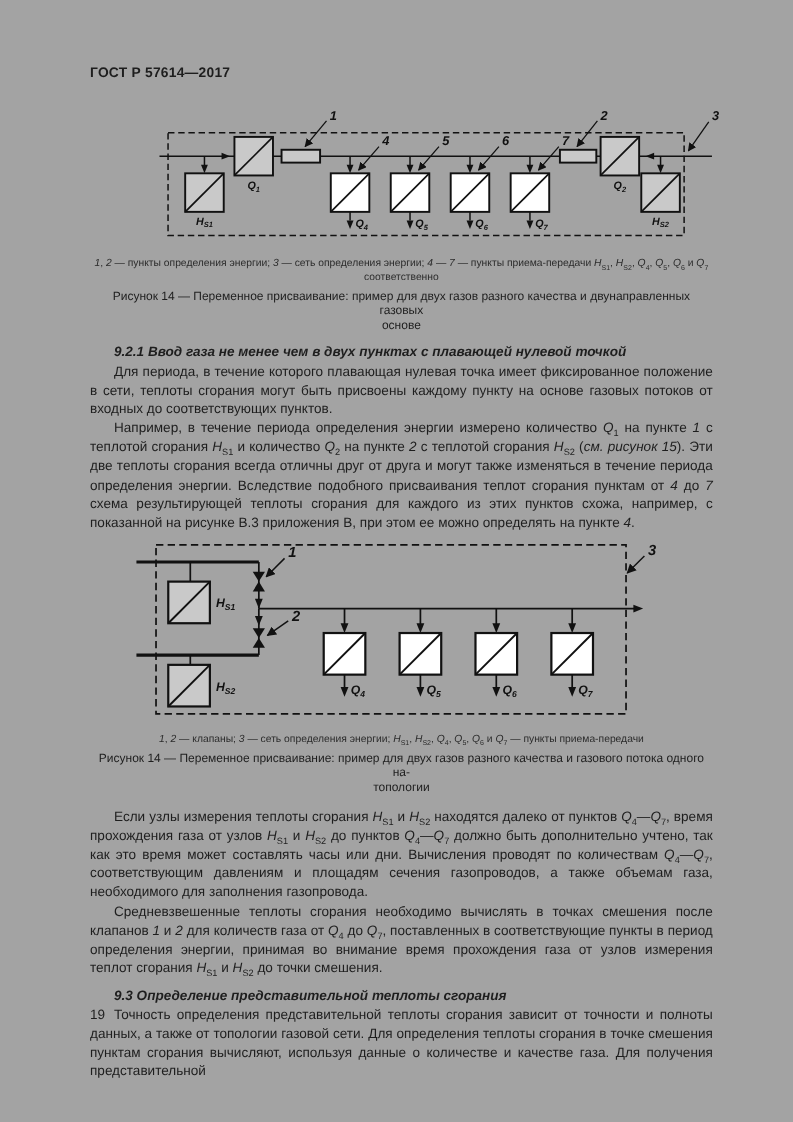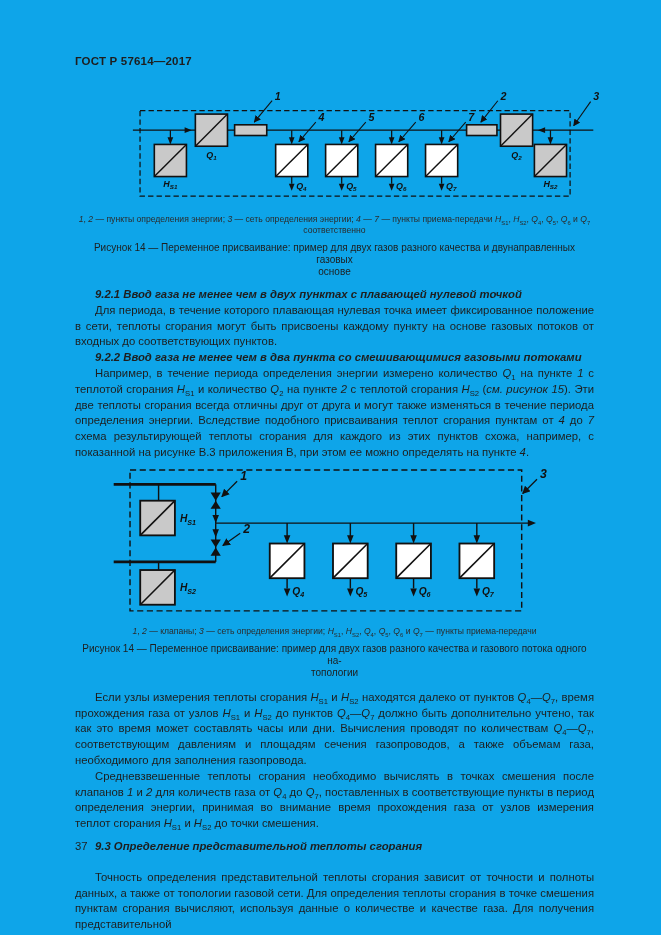--- a/index.html
+++ b/index.html
@@ -1,28 +1,28 @@
 <!DOCTYPE html>
 <html><head>
 <meta charset="utf-8">
 <style>
   html,body{margin:0;padding:0;background:#ffffff;}
   .page{
-    position:relative;width:661px;height:935px;background:#0ea5e9;overflow:hidden;
+    position:relative;width:661px;height:935px;background:#a3a3a3;overflow:hidden;
     font-family:"Liberation Sans",sans-serif;color:#1e1e1e;
   }
   .content{position:absolute;left:75px;top:55px;width:519px;}
   .doc-header{font-size:11.5px;font-weight:bold;margin-bottom:22px;letter-spacing:.2px;}
   .fig-wrap{margin:0;}
   .fig-svg{display:block;}
   .fig-note{font-size:8.6px;line-height:11px;text-align:center;margin-top:7px;color:#2b2b2b;}
   .fig-title{font-size:10px;line-height:12px;text-align:center;margin-top:6px;font-weight:normal;}
   .body-text{font-size:11.3px;line-height:15.8px;margin-top:9px;}
   .hd{font-weight:bold;text-indent:20px;font-style:italic;}
-  .hd93{margin-top:7px;margin-bottom:15px;}
+  .hd93{margin-top:7px;margin-bottom:0;}
   p.para{margin:0;text-indent:20px;text-align:justify;}
   .it{font-style:italic;}
   sub.sv{font-size:0.68em;line-height:0;}
   .page-number{position:absolute;left:75px;top:840px;font-size:11.3px;}
   
   svg .ln{stroke:#111;stroke-width:1.4;fill:none;}
   svg .pipe{stroke:#111;stroke-width:2.6;fill:none;}
   svg .dash{stroke:#111;stroke-width:1.4;fill:none;stroke-dasharray:6 3.5;}
   svg .box{fill:#c9c9c9;stroke:#111;stroke-width:1.8;}
   svg .boxw{fill:#ffffff;stroke:#111;stroke-width:1.8;}
@@ -153,21 +153,20 @@
         </div>
       <div class="fig-title">
           <div><span>Рисунок 14 — Переменное присваивание: пример для двух газов разного качества и двунаправленных газовых</span></div>
           <div><span>основе</span></div>
         </div>
     </div>
 
     <div class="body-text">
       <div class="hd">9.2.1 Ввод газа не менее чем в двух пунктах с плавающей нулевой точкой</div>
       <p class="para"><span>Для периода, в течение которого плавающая нулевая точка имеет фиксированное положение в сети, теплоты сгорания могут быть присвоены каждому пункту на основе газовых потоков от входных до соответствующих пунктов.</span></p>
-      <div class="hd">9.2.2 Ввод газа не менее чем в два пункта со смешивающимися газовыми потоками</div>
       <p class="para"><span>Например, в течение периода определения энергии измерено количество </span><span class="it">Q</span><sub class="sv">1</sub><span> на пункте </span><span class="it">1</span><span> с теплотой сгорания </span><span class="it">H</span><sub class="sv">S1</sub><span> и количество </span><span class="it">Q</span><sub class="sv">2</sub><span> на пункте </span><span class="it">2</span><span> с теплотой сгорания </span><span class="it">H</span><sub class="sv">S2</sub><span> (</span><span class="it">см. рисунок 15</span><span>). Эти две теплоты сгорания всегда отличны друг от друга и могут также изменяться в течение периода определения энергии. Вследствие подобного присваивания теплот сгорания пунктам от </span><span class="it">4</span><span> до </span><span class="it">7</span><span> схема результирующей теплоты сгорания для каждого из этих пунктов схожа, например, с показанной на рисунке В.3 приложения В, при этом ее можно определять на пункте </span><span class="it">4</span><span>.</span></p>
     </div>
 
     <div class="fig-wrap" style="margin-top:5px;">
       <svg class="fig-svg" width="440" height="153" viewBox="0 0 430 150" style="margin-left:38px;">
         <defs>
           <marker id="a15" viewBox="0 0 10 10" refX="9" refY="5" markerWidth="6.5" markerHeight="6.5" orient="auto-start-reverse">
             <path d="M0 0 L10 5 L0 10 z" fill="#111"></path>
           </marker>
         </defs>
@@ -265,14 +264,14 @@
 
     <div class="body-text" style="margin-top:11px;">
       <p class="para"><span>Если узлы измерения теплоты сгорания </span><span class="it">H</span><sub class="sv">S1</sub><span> и </span><span class="it">H</span><sub class="sv">S2</sub><span> находятся далеко от пунктов </span><span class="it">Q</span><sub class="sv">4</sub><span>—</span><span class="it">Q</span><sub class="sv">7</sub><span>, время прохождения газа от узлов </span><span class="it">H</span><sub class="sv">S1</sub><span> и </span><span class="it">H</span><sub class="sv">S2</sub><span> до пунктов </span><span class="it">Q</span><sub class="sv">4</sub><span>—</span><span class="it">Q</span><sub class="sv">7</sub><span> должно быть дополнительно учтено, так как это время может составлять часы или дни. Вычисления проводят по количествам </span><span class="it">Q</span><sub class="sv">4</sub><span>—</span><span class="it">Q</span><sub class="sv">7</sub><span>, соответствующим давлениям и площадям сечения газопроводов, а также объемам газа, необходимого для заполнения газопровода.</span></p>
       <p class="para"><span>Средневзвешенные теплоты сгорания необходимо вычислять в точках смешения после клапанов </span><span class="it">1</span><span> и </span><span class="it">2</span><span> для количеств газа от </span><span class="it">Q</span><sub class="sv">4</sub><span> до </span><span class="it">Q</span><sub class="sv">7</sub><span>, поставленных в соответствующие пункты в период определения энергии, принимая во внимание время прохождения газа от узлов измерения теплот сгорания </span><span class="it">H</span><sub class="sv">S1</sub><span> и </span><span class="it">H</span><sub class="sv">S2</sub><span> до точки смешения.</span></p>
       <div class="hd hd93">9.3 Определение представительной теплоты сгорания</div>
       <p class="para"><span>Точность определения представительной теплоты сгорания зависит от точности и полноты данных, а также от топологии газовой сети. Для определения теплоты сгорания в точке смешения пунктам сгорания вычисляют, используя данные о количестве и качестве газа. Для получения представительной</span></p>
     </div>
 
   </div>
 
-  <div class="page-number">37</div>
+  <div class="page-number">19</div>
 </div>
 
 </body></html>

